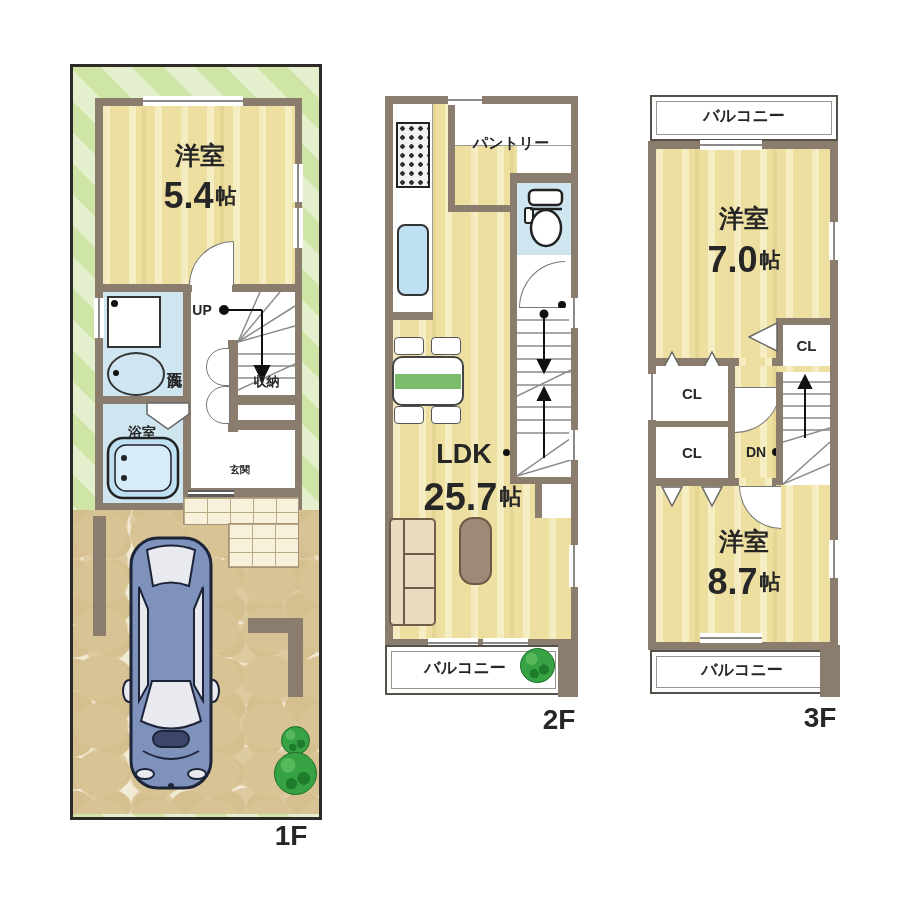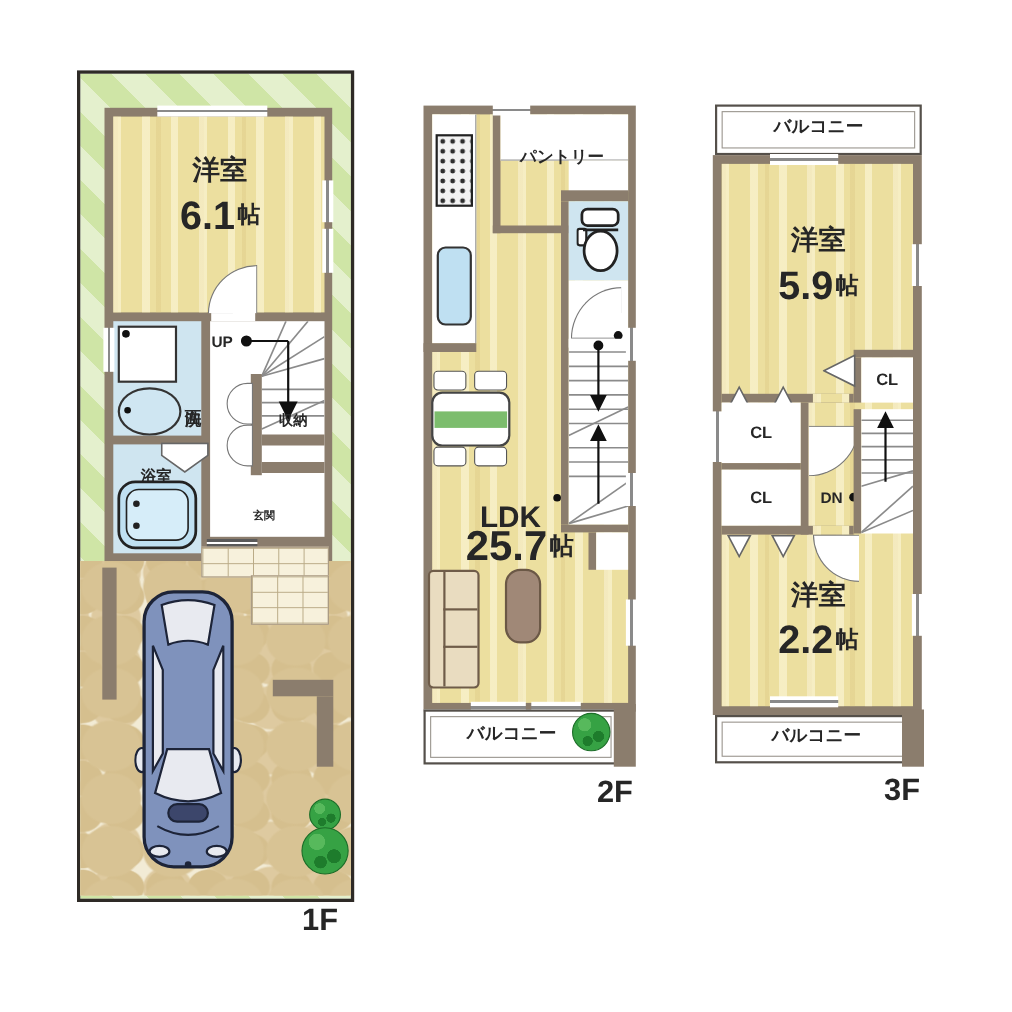--- a/index.html
+++ b/index.html
@@ -117,21 +117,21 @@
   <div class="tile" style="left:183px;top:497px;width:114px;height:26px;"></div>
   <div class="tile" style="left:228px;top:523px;width:69px;height:43px;"></div>
 
   <div class="winH" style="left:143px;top:96px;width:100px;height:10px;"></div>
   <div class="winV" style="left:293px;top:164px;width:10px;height:38px;"></div>
   <div class="winV" style="left:293px;top:208px;width:10px;height:40px;"></div>
   <div class="winV" style="left:94px;top:298px;width:10px;height:40px;"></div>
 
   <div class="lbl" style="left:120px;top:140px;width:160px;height:30px;font-size:25px;">洋室</div>
   <div class="lbl" style="left:120px;top:176px;width:160px;height:40px;font-size:36px;">
-    <span>6.1</span>
+    <span>5.4</span>
       <span class="unit">帖</span>
   </div>
 
   <div class="abs" style="left:122px;top:533px;width:98px;height:260px;">
     <svg width="98" height="260" viewBox="0 0 98 260">
       <ellipse cx="7" cy="158" rx="6" ry="11" fill="#e8eaf0" stroke="#1d2438" stroke-width="2"></ellipse>
       <ellipse cx="91" cy="158" rx="6" ry="11" fill="#e8eaf0" stroke="#1d2438" stroke-width="2"></ellipse>
       <rect x="9" y="5" width="80" height="250" rx="27" fill="#7f92bc" stroke="#1d2438" stroke-width="3"></rect>
       <path d="M25 17 q24 -9 48 0 l-6 36 q-18 -7 -36 0 z" fill="#e8eaf0" stroke="#1d2438" stroke-width="2"></path>
       <path d="M17 54 l9 22 v76 l-9 16 z" fill="#e8eaf0" stroke="#1d2438" stroke-width="2"></path>
@@ -213,21 +213,21 @@
   <div class="winH" style="left:483px;top:638px;width:45px;height:10px;"></div>
 
   <div class="abs" style="left:394px;top:337px;width:30px;height:18px;background:#fff;border:1.5px solid #555;border-radius:4px;box-sizing:border-box;"></div>
   <div class="abs" style="left:431px;top:337px;width:30px;height:18px;background:#fff;border:1.5px solid #555;border-radius:4px;box-sizing:border-box;"></div>
   <div class="abs" style="left:394px;top:406px;width:30px;height:18px;background:#fff;border:1.5px solid #555;border-radius:4px;box-sizing:border-box;"></div>
   <div class="abs" style="left:431px;top:406px;width:30px;height:18px;background:#fff;border:1.5px solid #555;border-radius:4px;box-sizing:border-box;"></div>
   <div class="abs" style="left:392px;top:356px;width:72px;height:50px;background:#fff;border:2px solid #444;border-radius:10px;box-sizing:border-box;">
     <div style="position:absolute;left:1px;right:1px;top:16px;height:15px;background:#7cbd6d;"></div>
   </div>
 
-  <div class="lbl" style="left:424px;top:440px;width:80px;height:28px;font-size:27px;margin-top:16px;">LDK</div>
+  <div class="lbl" style="left:424px;top:440px;width:80px;height:28px;font-size:27px;">LDK</div>
   <div class="dot" style="left:503px;top:449px;width:7px;height:7px;"></div>
   <div class="lbl" style="left:405px;top:477px;width:135px;height:40px;font-size:38px;">
     <span>25.7</span>
       <span class="unit">帖</span>
   </div>
 
   <div class="abs" style="left:389px;top:518px;width:47px;height:108px;background:#ead
 fc3;background-color:#ead5b5;border:2px solid #6f5c49;border-radius:5px;box-sizing:border-box;background:#e9dcc0;">
     <div style="position:absolute;left:12px;top:0;bottom:0;width:1.5px;background:#6f5c49;"></div>
     <div style="position:absolute;left:12px;right:0;top:33px;height:1.5px;background:#6f5c49;"></div>
@@ -246,21 +246,21 @@
   <div class="balc" style="left:650px;top:95px;width:188px;height:46px;box-sizing:border-box;">
     <div class="balc-inner"></div>
   </div>
   <div class="lbl" style="left:688px;top:106px;width:112px;height:20px;font-size:16px;">バルコニー</div>
 
   <div class="wall" style="left:648px;top:141px;width:190px;height:509px;"></div>
   <div class="wood" style="left:656px;top:149px;width:174px;height:493px;"></div>
 
   <div class="lbl" style="left:674px;top:203px;width:140px;height:30px;font-size:25px;">洋室</div>
   <div class="lbl" style="left:664px;top:240px;width:160px;height:40px;font-size:36px;">
-    <span>5.9</span>
+    <span>7.0</span>
       <span class="unit">帖</span>
   </div>
 
   <div class="wall" style="left:776px;top:318px;width:54px;height:7px;"></div>
   <div class="wall" style="left:776px;top:325px;width:7px;height:41px;"></div>
   <div class="white" style="left:783px;top:325px;width:47px;height:41px;"></div>
   <div class="lbl" style="left:783px;top:333px;width:47px;height:24px;font-size:15px;">CL</div>
   <div class="abs" style="left:748px;top:322px;width:30px;height:30px;">
     <svg width="30" height="30" viewBox="0 0 30 30">
         <polygon points="1,15 29,1 29,29" fill="#fff" stroke="#666" stroke-width="1.5"></polygon>
@@ -310,21 +310,21 @@
       </g>
       <g stroke="#111" stroke-width="2" fill="#111">
         <line x1="22" y1="66" x2="22" y2="16"></line>
           <polygon points="16,16 28,16 22,4"></polygon>
       </g>
     </svg>
   </div>
 
   <div class="lbl" style="left:674px;top:526px;width:140px;height:30px;font-size:25px;">洋室</div>
   <div class="lbl" style="left:664px;top:562px;width:160px;height:40px;font-size:36px;">
-    <span>2.2</span>
+    <span>8.7</span>
       <span class="unit">帖</span>
   </div>
 
   <div class="winH" style="left:700px;top:140px;width:62px;height:10px;"></div>
   <div class="winV" style="left:829px;top:222px;width:10px;height:38px;"></div>
   <div class="winV" style="left:829px;top:540px;width:10px;height:38px;"></div>
   <div class="winV" style="left:647px;top:374px;width:10px;height:46px;"></div>
   <div class="winH" style="left:700px;top:633px;width:62px;height:10px;"></div>
 
   <div class="balc" style="left:650px;top:650px;width:185px;height:44px;box-sizing:border-box;">

